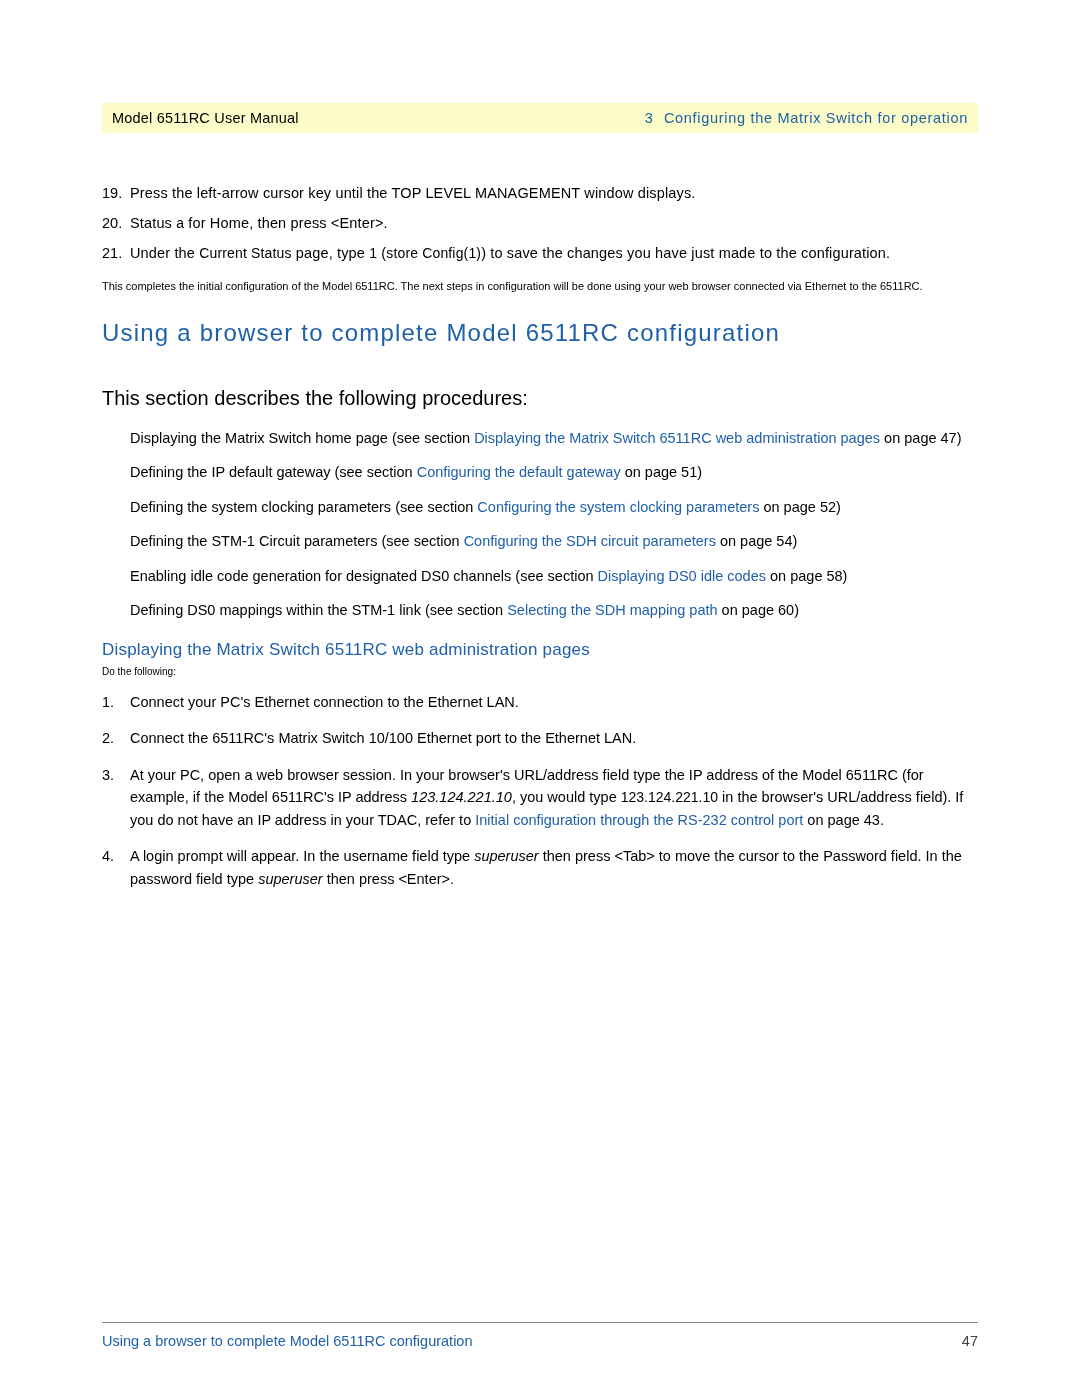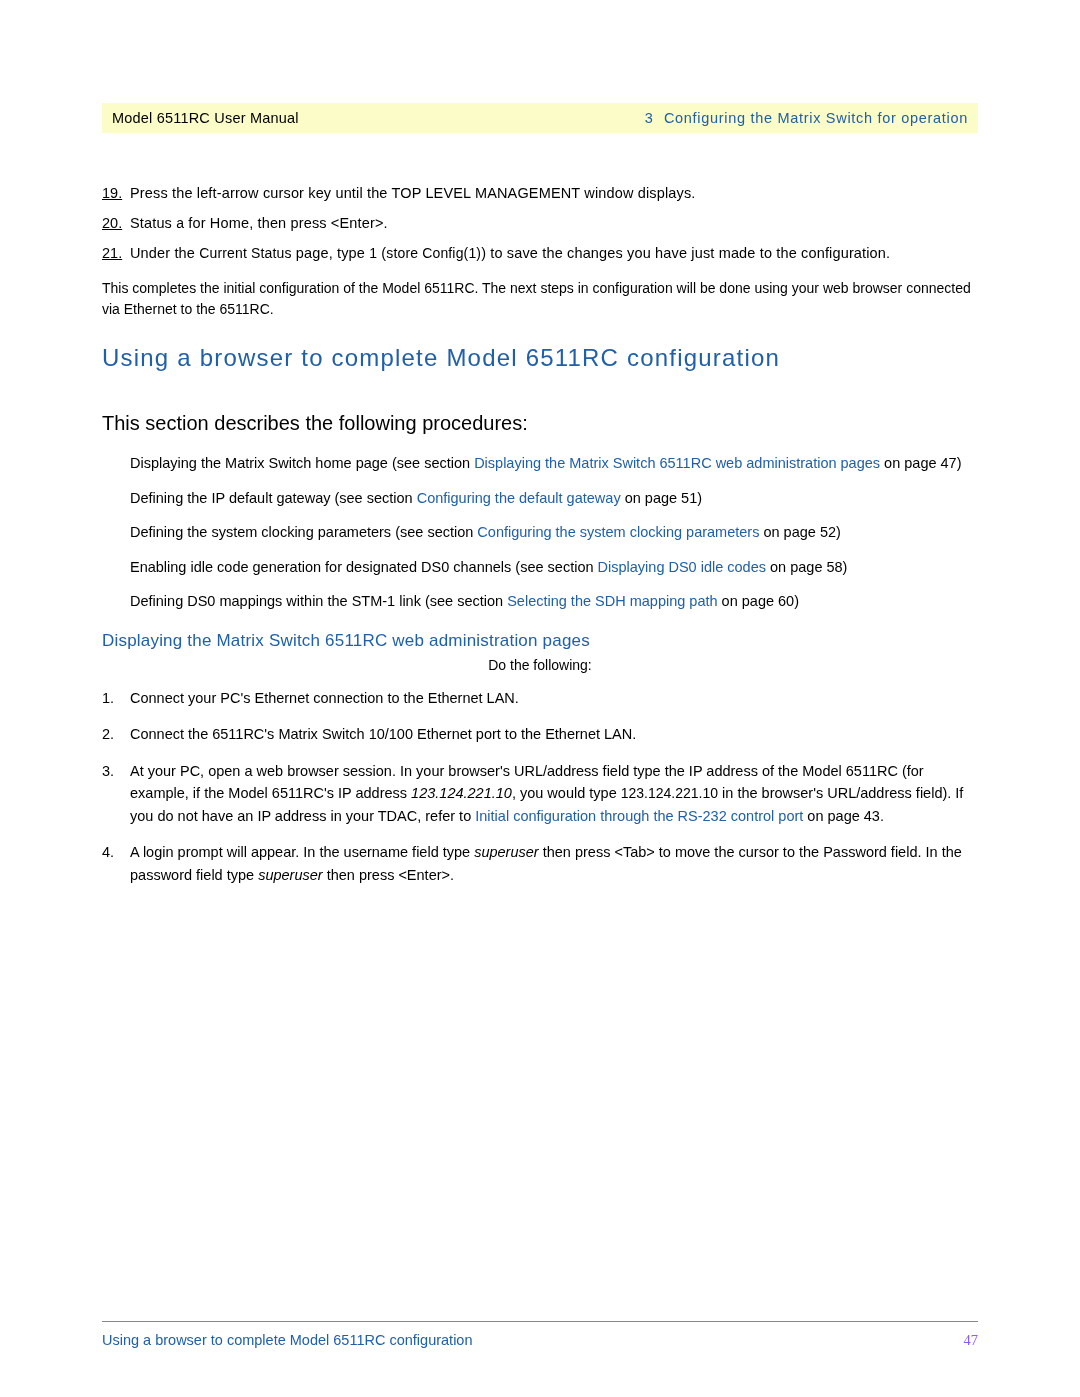--- a/index.html
+++ b/index.html
@@ -39,27 +39,26 @@
     }
     .ol-steps li {
       font-size: 14.5px;
       line-height: 1.5;
       margin-bottom: 8px;
       display: flex;
     }
     .ol-steps .num {
       width: 28px;
       flex-shrink: 0;
-      text-decoration: underline;
     }
     .ol-steps .body { flex: 1; }
     .tt { letter-spacing: 0.15px; }
     .mono { font-family: Arial, sans-serif; font-size: 14px; }
     .para {
-      font-size: 14px;
+      font-size: 11px;
       line-height: 1.5;
       margin-bottom: 24px;
     }
     .h1 {
       font-size: 24px;
       color: #2060a8;
       letter-spacing: 1.2px;
       margin-bottom: 12px;
       font-weight: normal;
     }
@@ -84,23 +83,22 @@
     }
     .h2 {
       font-size: 17px;
       color: #2060a8;
       font-weight: normal;
       letter-spacing: 0.2px;
       margin-top: 18px;
       margin-bottom: 6px;
     }
     .do-following {
-      font-size: 14px;
+      font-size: 10px;
       margin-bottom: 14px;
-      text-align: center;
     }
     .ol-steps2 {
       list-style: none;
     }
     .ol-steps2 li {
       font-size: 14.5px;
       line-height: 1.55;
       margin-bottom: 14px;
       display: flex;
     }
@@ -111,21 +109,21 @@
       left: 102px;
       right: 102px;
       bottom: 48px;
       border-top: 1px solid #888;
       padding-top: 10px;
       display: flex;
       justify-content: space-between;
       font-size: 14.5px;
       color: #2060a8;
     }
-    .footer .pg { color: #8b5cf6; font-family: Liberation Serif, serif; }
+    .footer .pg { color: #404040; }
     .emph { font-style: italic; }
   </style>
 </head>
 <body>
 
 <div class="header-band">
   <span class="header-left">Model 6511RC User Manual</span>
   <span>
     <span class="header-right header-right-num">3</span>
     <span class="header-right">Configuring the Matrix Switch for operation</span>
@@ -153,20 +151,21 @@
 
 <p class="para">This completes the initial configuration of the Model 6511RC. The next steps in configuration will be done using your web browser connected via Ethernet to the 6511RC.</p>
 
 <h1 class="h1">Using a browser to complete Model 6511RC configuration</h1>
 <p class="intro">This section describes the following procedures:</p>
 
 <ul class="bullets">
   <li><span>Displaying the Matrix Switch home page (see section </span><span class="link">Displaying the Matrix Switch 6511RC web administration pages</span><span> on page 47)</span></li>
   <li><span>Defining the IP default gateway (see section </span><span class="link">Configuring the default gateway</span><span> on page 51)</span></li>
   <li><span>Defining the system clocking parameters (see section </span><span class="link">Configuring the system clocking parameters</span><span> on page 52)</span></li>
+  <li><span>Defining the STM-1 Circuit parameters (see section </span><span class="link">Configuring the SDH circuit parameters</span><span> on page 54)</span></li>
   <li><span>Enabling idle code generation for designated DS0 channels (see section </span><span class="link">Displaying DS0 idle codes</span><span> on page 58)</span></li>
   <li><span>Defining DS0 mappings within the STM-1 link (see section </span><span class="link">Selecting the SDH mapping path</span><span> on page 60)</span></li>
 </ul>
 
 <h2 class="h2">Displaying the Matrix Switch 6511RC web administration pages</h2>
 <p class="do-following">Do the following:</p>
 
 <ol class="ol-steps2">
   <li>
     <span class="num">1.</span>

